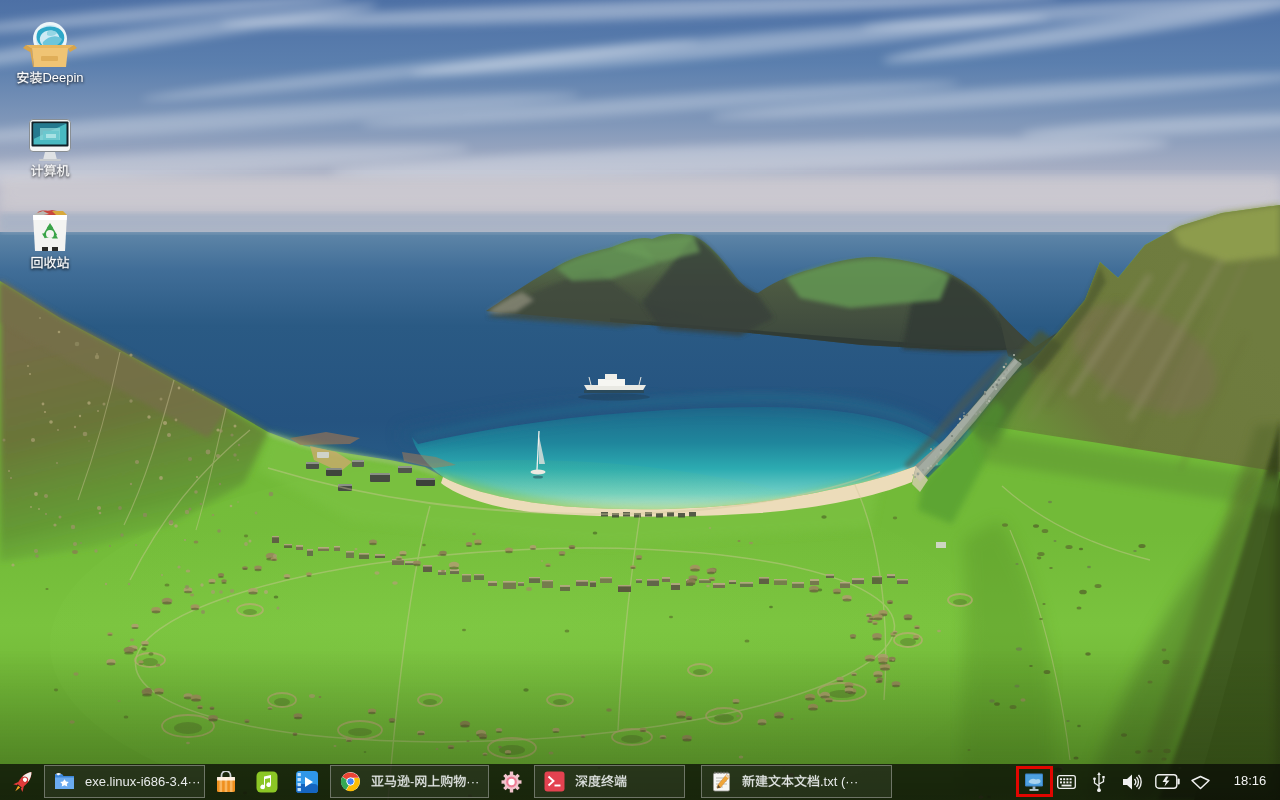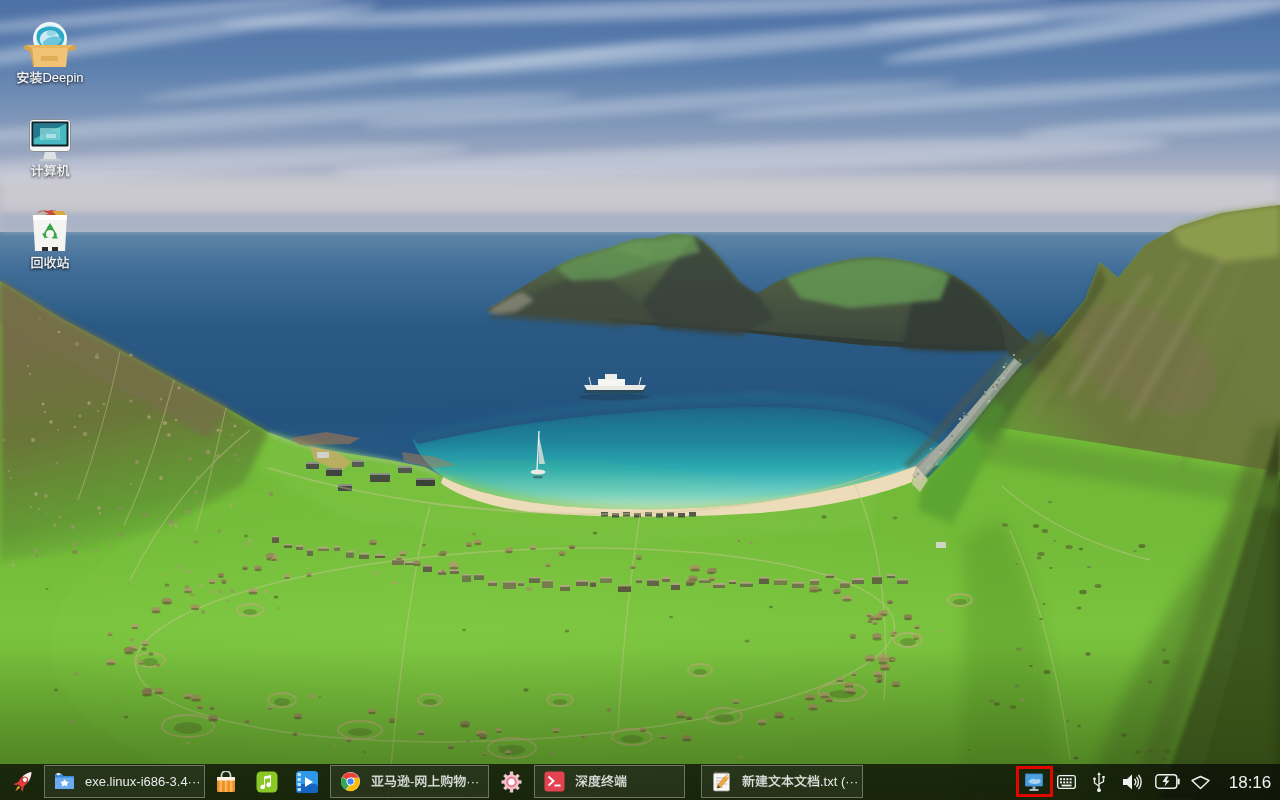--- a/index.html
+++ b/index.html
@@ -2,21 +2,21 @@
 <html><head><meta charset="utf-8"><style>
 * { margin:0; padding:0; box-sizing:border-box; }
 html,body { width:1280px; height:800px; overflow:hidden; background:#2a5c85; font-family:"Liberation Sans",sans-serif; }
 #stage { position:relative; width:1280px; height:800px;text-align:center; }
 #wp { position:absolute; left:0; top:0; }
 #bar { position:absolute; left:0; top:764px; width:1280px; height:36px; background:rgba(8,10,5,0.75); }
 .tbtn { position:absolute; top:1px; height:33px; background:rgba(255,255,255,0.06); border:1px solid rgba(170,172,165,0.55); }
 .ticon { position:absolute; left:9px; top:5px; width:21px; height:21px; }
 .tlabel { position:absolute; top:7px; }
 .tray { position:absolute; }
-#clock { position:absolute; left:1227px; top:9px; width:46px; font-size:17px; color:#f2f2f2; }
+#clock { position:absolute; left:1227px; top:9px; width:46px; font-size:13px; color:#f2f2f2; }
 #redbox { position:absolute; left:1016px; top:766px; width:37px; height:31px; border:3.5px solid #e10600; }
 </style></head>
 <body>
 <div id="stage">
 <svg id="wp" width="1280" height="800" viewBox="0 0 1280 800" xmlns="http://www.w3.org/2000/svg" preserveAspectRatio="none">
       <defs>
 <linearGradient id="sky" x1="0" y1="0" x2="0" y2="1">
  <stop offset="0" stop-color="#4d70a5"></stop>
           <stop offset="0.26" stop-color="#5b7fae"></stop>
  <stop offset="0.52" stop-color="#8399ba"></stop>
@@ -963,21 +963,21 @@
 </svg></div>
         <svg class="tlabel" width="107" height="18" style="left:40px">
           <g transform="translate(0,1.5)">
             <path transform="translate(0.0,11.4) scale(0.0130)" d="M328 -785V-605H396V-719H849V-608H919V-785ZM507 -653C464 -579 392 -508 318 -462C334 -450 361 -423 372 -410C446 -463 526 -547 575 -632ZM662 -624C733 -561 814 -472 851 -414L909 -456C870 -514 786 -600 716 -661ZM84 -772C140 -744 214 -698 249 -667L289 -731C251 -761 178 -803 123 -829ZM38 -501C99 -472 177 -426 216 -394L255 -456C215 -487 136 -531 76 -556ZM61 10 117 62C167 -30 227 -154 273 -258L223 -309C173 -196 107 -66 61 10ZM581 -466V-357H322V-289H535C475 -179 375 -82 268 -33C284 -19 307 7 318 25C422 -30 517 -128 581 -242V75H656V-245C717 -135 807 -34 899 23C911 4 934 -22 952 -37C856 -86 761 -184 704 -289H921V-357H656V-466Z" fill="#e8ebeb" stroke="#e8ebeb" stroke-width="28"></path>
             <path transform="translate(13.0,11.4) scale(0.0130)" d="M386 -644V-557H225V-495H386V-329H775V-495H937V-557H775V-644H701V-557H458V-644ZM701 -495V-389H458V-495ZM757 -203C713 -151 651 -110 579 -78C508 -111 450 -153 408 -203ZM239 -265V-203H369L335 -189C376 -133 431 -86 497 -47C403 -17 298 1 192 10C203 27 217 56 222 74C347 60 469 35 576 -7C675 37 792 65 918 80C927 61 946 31 962 15C852 5 749 -15 660 -46C748 -93 821 -157 867 -243L820 -268L807 -265ZM473 -827C487 -801 502 -769 513 -741H126V-468C126 -319 119 -105 37 46C56 52 89 68 104 80C188 -78 201 -309 201 -469V-670H948V-741H598C586 -773 566 -813 548 -845Z" fill="#e8ebeb" stroke="#e8ebeb" stroke-width="28"></path>
             <path transform="translate(26.0,11.4) scale(0.0130)" d="M35 -53 48 20C145 0 275 -26 399 -53L393 -119C262 -94 126 -67 35 -53ZM565 -264C637 -236 727 -187 774 -151L819 -204C771 -239 682 -285 609 -313ZM454 -79C591 -42 757 26 847 79L891 19C799 -31 633 -98 499 -133ZM583 -840C546 -751 475 -641 372 -558L390 -588L327 -626C308 -589 286 -552 263 -517L134 -505C194 -592 253 -703 299 -812L227 -841C185 -721 112 -591 89 -558C68 -524 50 -500 31 -496C40 -477 52 -440 56 -424C71 -431 95 -437 219 -451C175 -387 135 -337 117 -318C85 -281 61 -257 39 -253C48 -234 59 -199 63 -184C85 -196 119 -203 379 -244C377 -259 376 -288 376 -308L165 -278C237 -359 308 -456 370 -555C387 -545 411 -522 423 -506C462 -538 496 -573 526 -609C556 -561 592 -515 632 -473C556 -411 469 -363 380 -331C396 -317 419 -287 428 -269C516 -305 604 -357 682 -423C756 -357 840 -303 927 -268C938 -287 960 -316 977 -331C891 -361 807 -410 735 -471C803 -539 861 -619 900 -711L853 -739L840 -736H614C632 -767 648 -797 661 -827ZM572 -669H799C769 -614 729 -563 683 -518C637 -563 598 -613 569 -664Z" fill="#e8ebeb" stroke="#e8ebeb" stroke-width="28"></path>
             <path transform="translate(39.0,11.4) scale(0.0130)" d="M50 -652V-582H387V-652ZM82 -524C104 -411 122 -264 126 -165L186 -176C182 -275 163 -420 140 -534ZM150 -810C175 -764 204 -701 216 -661L283 -684C270 -724 241 -784 214 -830ZM407 -320V79H475V-255H563V70H623V-255H715V68H775V-255H868V10C868 19 865 22 856 22C848 23 823 23 795 22C803 39 813 64 816 82C861 82 888 81 909 70C930 60 934 43 934 11V-320H676L704 -411H957V-479H376V-411H620C615 -381 608 -348 602 -320ZM419 -790V-552H922V-790H850V-618H699V-838H627V-618H489V-790ZM290 -543C278 -422 254 -246 230 -137C160 -120 94 -105 44 -95L61 -20C155 -44 276 -75 394 -105L385 -175L289 -151C313 -258 338 -412 355 -531Z" fill="#e8ebeb" stroke="#e8ebeb" stroke-width="28"></path>
           </g>
         </svg>
       </div>
-      <div class="tbtn" style="left:701px;width:162px">
+      <div class="tbtn" style="left:701px;width:191px">
         <div class="ticon"><svg width="21" height="21" viewBox="0 0 21 21">
 <rect x="2.5" y="2" width="16" height="18" rx="1.5" fill="#f7f7f5" stroke="#9a9a94" stroke-width="0.8"></rect>
 <g stroke="#b9b9b3" stroke-width="1">
               <line x1="5" y1="7" x2="16" y2="7"></line>
               <line x1="5" y1="10" x2="16" y2="10"></line>
               <line x1="5" y1="13" x2="16" y2="13"></line>
               <line x1="5" y1="16" x2="12" y2="16"></line>
             </g>
 <g stroke="#6a6a64" stroke-width="1.4">
               <line x1="4" y1="2.6" x2="4" y2="0.8"></line>

